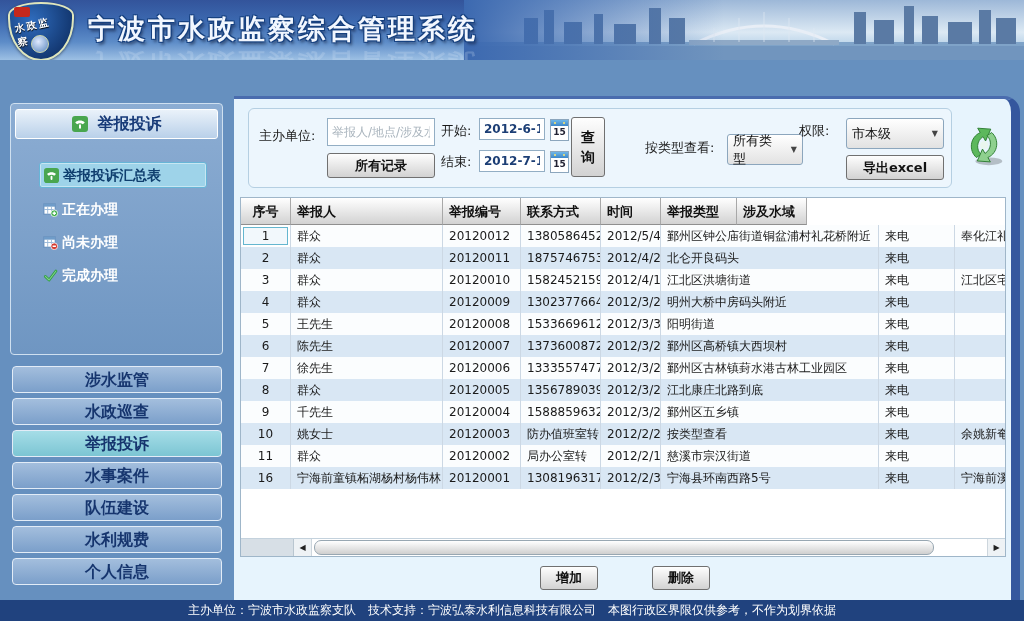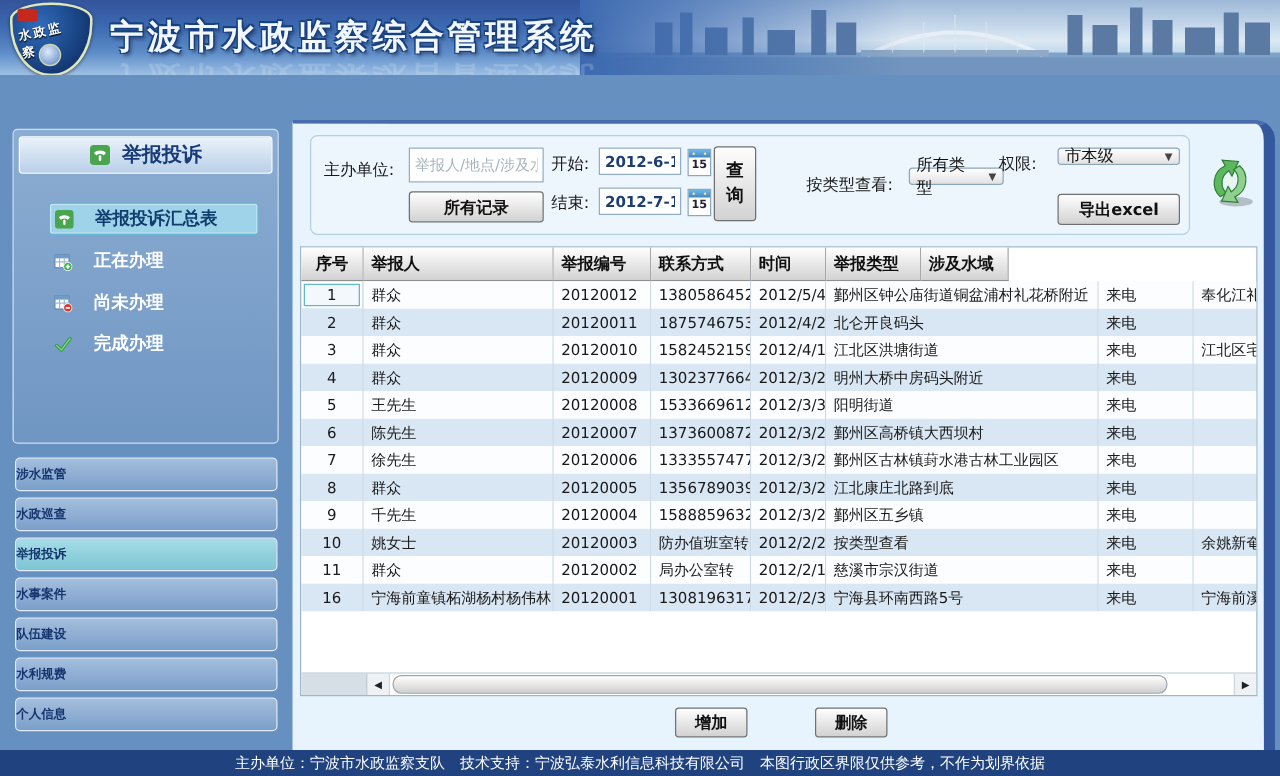--- a/index.html
+++ b/index.html
@@ -38,30 +38,30 @@
 
   
   .side-panel{position:absolute;left:10px;top:103px;width:211px;height:250px;
         border:1px solid #cfe0f0;border-radius:4px;
         background:linear-gradient(180deg,#8cadd3,#6f96c2);}
   .side-title{position:absolute;left:4px;top:5px;width:201px;height:28px;line-height:28px;
         background:linear-gradient(180deg,#eaf2fa,#b9d0e9);border:1px solid #fff;border-radius:3px;
         text-align:center;font-size:16px;font-weight:bold;color:#173a78;}
   .side-title .ic{width:16px;height:16px;vertical-align:-3px;margin-right:10px;}
   .side-items{position:absolute;left:28px;top:58px;width:176px;}
-  .side-item{height:24px;line-height:24px;margin-bottom:9px;display:flex;align-items:center;gap:17px;
+  .side-item{height:24px;line-height:24px;margin-bottom:9px;display:flex;align-items:center;gap:4px;
         color:#fff;font-size:14px;font-weight:bold;cursor:pointer;padding-left:4px;}
   .side-item .ic{width:15px;height:15px;flex:0 0 15px;}
   .side-item.active{background:#9ed3e9;border:1px solid #67b5d7;border-radius:3px;color:#0f3e6e;
         width:162px;box-shadow:0 0 0 1px #c7e6f2 inset;}
   .modules{position:absolute;left:12px;top:366px;width:210px;}
-  .module-btn{height:25px;line-height:25px;margin-bottom:5px;text-align:left;
+  .module-btn{height:25px;line-height:25px;margin-bottom:5px;text-align:center;
         background:linear-gradient(180deg,#a3bedd,#7b9fca);
         border:1px solid #e2ecf7;border-radius:4px;
-        font-size:10px;font-weight:bold;color:#16356e;cursor:pointer;}
+        font-size:16px;font-weight:bold;color:#16356e;cursor:pointer;}
   .module-btn.active{background:linear-gradient(180deg,#a5dde7,#7cc5d3);}
 
   
   .main{position:absolute;left:234px;top:96px;width:786px;height:504px;box-sizing:border-box;
         background:#e7f4fd;border-top:3px solid #4a6cae;border-right:9px solid #35579e;
         border-top-right-radius:16px;}
   .filter{position:absolute;left:14px;top:9px;width:704px;height:80px;box-sizing:border-box;
         border:1px solid #b5cfe2;border-radius:6px;background:#edf6fd;font-size:13px;color:#1b1b1b;}
   .flabel{position:absolute;font-size:13px;color:#1b1b1b;}
   .fuzzy-input{position:absolute;left:78px;top:9px;width:108px;height:28px;box-sizing:border-box;
@@ -75,21 +75,21 @@
   .date-inp{position:absolute;width:66px;height:22px;box-sizing:border-box;border:1px solid #93aec4;
         background:#fff;font-size:12px;font-weight:bold;color:#1c3e75;padding:1px 4px;
         font-family:"DejaVu Sans","Liberation Sans",sans-serif;}
   .cal{position:absolute;width:17px;height:20px;background:#fff;border:1px solid #8ca6bd;
         display:flex;flex-direction:column;cursor:pointer;}
   .cal-top{height:6px;background:linear-gradient(180deg,#6fb7e8,#3d86c8);display:flex;justify-content:space-around;align-items:center;}
   .cal-top i{width:2px;height:2px;background:#ffe76a;border-radius:50%;}
   .cal-day{flex:1;font-size:9px;font-weight:bold;color:#223;text-align:center;line-height:13px;}
   .btn-query{position:absolute;left:322px;top:8px;width:34px;height:60px;line-height:20px;
         padding:2px 8px;word-break:break-all;white-space:normal;font-size:14px;}
-  .combo{position:absolute;height:14px;box-sizing:border-box;display:flex;align-items:center;justify-content:space-between;
+  .combo{position:absolute;height:31px;box-sizing:border-box;display:flex;align-items:center;justify-content:space-between;
         background:linear-gradient(180deg,#ffffff,#e2e2e2);border:1px solid #8ca6bd;border-radius:3px;
         padding:0 5px;font-size:13px;color:#111;cursor:pointer;}
   .combo .arr{font-size:8px;color:#444;margin-left:8px;}
   .btn-export{position:absolute;left:597px;top:46px;width:98px;height:25px;}
   .refresh{position:absolute;left:728px;top:24px;width:46px;height:46px;cursor:pointer;}
 
   
   .grid{position:absolute;left:6px;top:98px;width:766px;height:360px;box-sizing:border-box;
         background:#fff;border:1px solid #9fb6c9;overflow:hidden;}
   .grow{display:flex;width:800px;}

